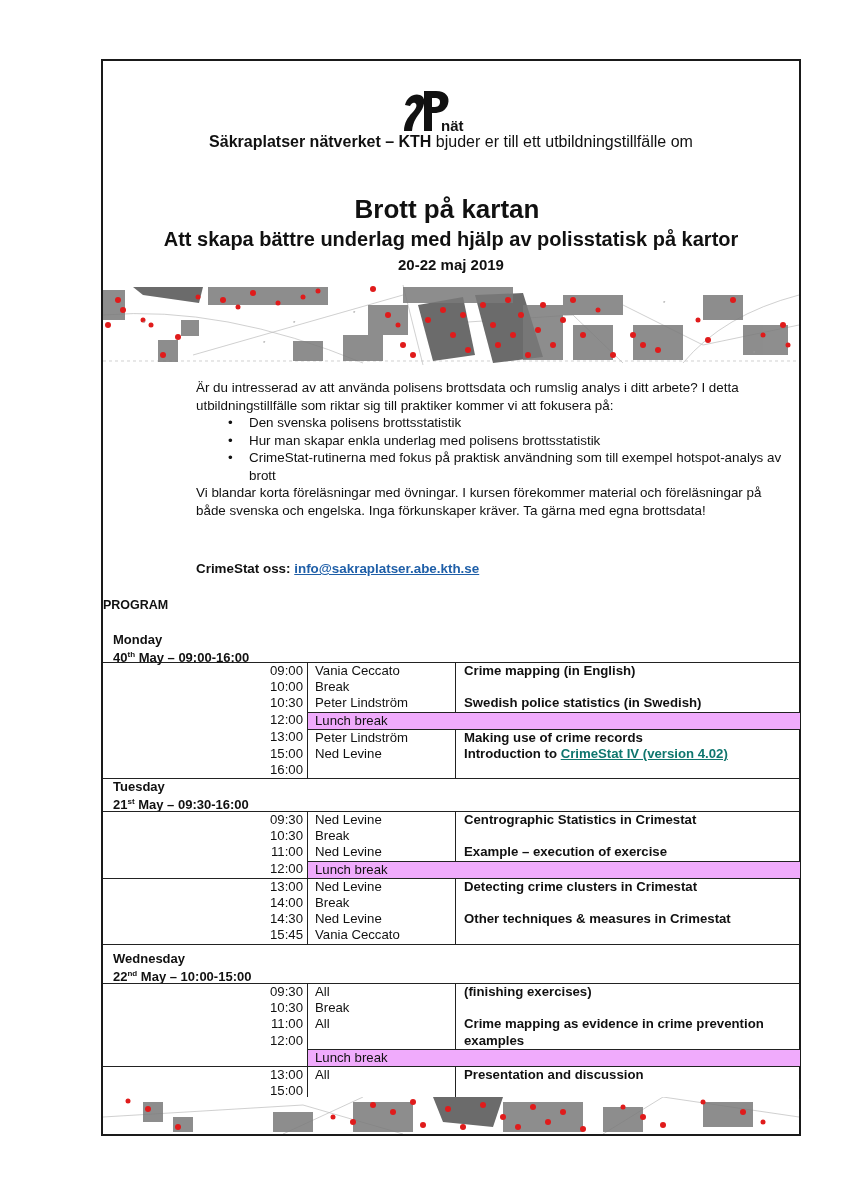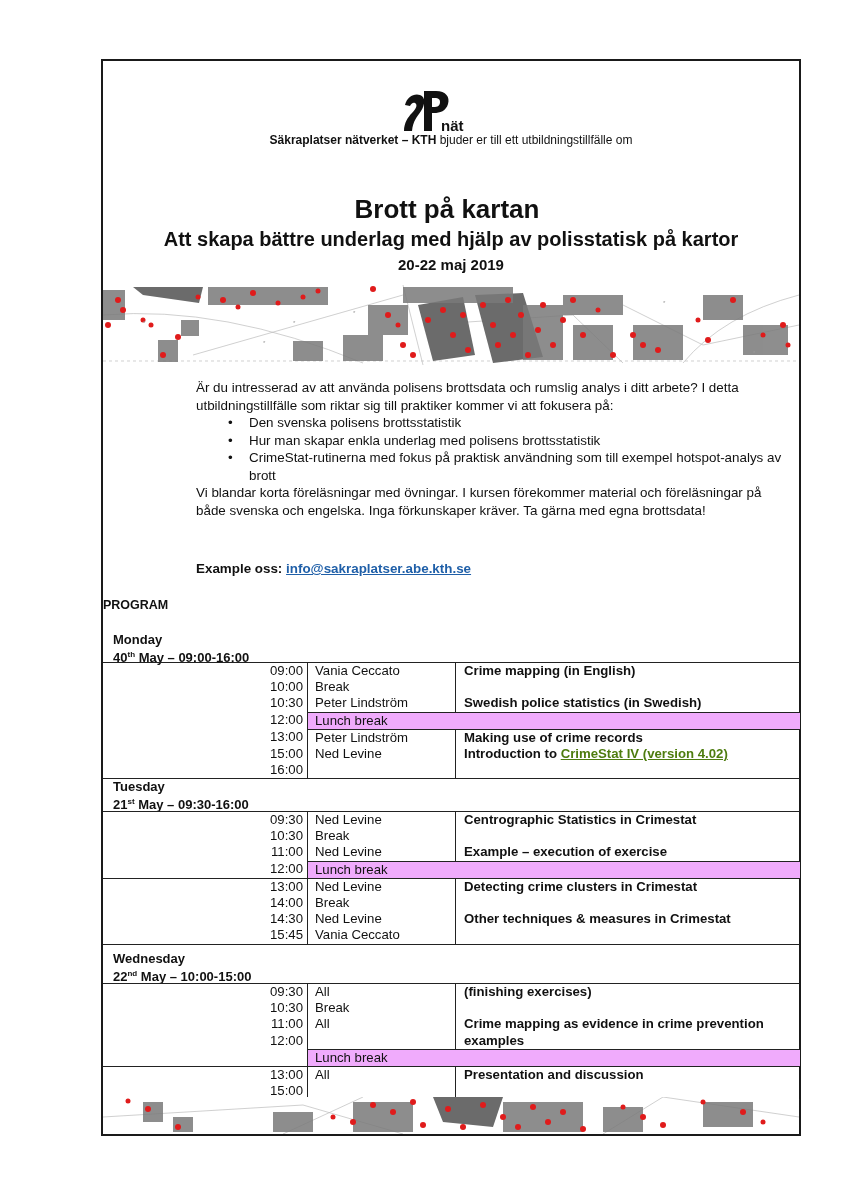--- a/index.html
+++ b/index.html
@@ -1,19 +1,19 @@
 <!DOCTYPE html>
 <html><head>
 <meta charset="utf-8">
 <style>
   html, body { margin:0; padding:0; background:#ffffff; }
   body { width:849px; height:1200px; position:relative; overflow:hidden; font-family:"Liberation Sans", sans-serif; color:#111; }
   .page { position:absolute; left:101px; top:59px; width:696px; height:1073px; border:2px solid #1a1a1a; box-sizing:content-box; }
   .logo { position:absolute; left:299px; top:26px; width:70px; height:46px; }
-  .intro { position:absolute; left:0; right:0; top:72px; text-align:center; font-size:12px; }
+  .intro { position:absolute; left:0; right:0; top:72px; text-align:center; font-size:16px; }
   .intro b { font-weight:bold; }
   .title { position:absolute; left:0; right:8px; top:133px; text-align:center; font-size:26px; font-weight:bold; }
   .subtitle { position:absolute; left:0; right:0; top:167px; text-align:center; font-size:20px; font-weight:bold; }
   .dates { position:absolute; left:0; right:0; top:195px; text-align:center; font-size:15px; font-weight:bold; }
   .mapstrip { position:absolute; left:0; right:0; overflow:hidden; }
   .mapstrip.top { top:224px; height:80px; }
   .mapstrip.bottom { top:1036px; height:37px; }
   .mapstrip svg { display:block; width:100%; height:100%; }
   .body-text { position:absolute; left:93px; width:590px; font-size:13.4px; line-height:17.5px; }
   .p1 { top:318px; }
@@ -27,21 +27,21 @@
   .day-header sup { font-size:8px; }
   table.sched { position:absolute; left:0; width:697px; border-collapse:collapse; font-size:13.2px; }
   table.sched td { vertical-align:top; padding:0; line-height:16.2px; }
   td.time { width:200px; text-align:right; padding-right:4px !important; border-right:1.5px solid #222; }
   td.speaker { width:140px; padding-left:7px !important; border-right:1.5px solid #222; }
   td.topic { padding-left:8px !important; font-weight:bold; }
   td.lunch { background:#f0abfc; padding-left:7px !important; border-top:1.5px solid #222; border-bottom:1.5px solid #222; }
   tr.toprule td { border-top:1.5px solid #222; }
   tr.bottomrule td { border-bottom:1.5px solid #222; }
   .line { display:block; }
-  a.link { color:#4d7c0f; text-decoration:underline; }
+  a.link { color:#0f766e; text-decoration:underline; }
 </style>
 </head>
 <body>
 
 <div class="page">
 
   <div class="logo">
     <svg viewBox="0 0 70 46" width="70" height="46">
       <path d="M6 44 L2 44 C2 36 6 30 10 26 C14 22 16 18 13 16 C11 15 9 17 8 19 L3 18 C5 10 12 6 18 8 C24 10 23 18 19 24 C15 30 11 34 10 44 Z" fill="#111"></path>
       <path d="M22 4 L34 4 C44 4 48 10 46 17 C44 24 38 26 32 26 L30 26 L30 44 L22 44 Z M30 11 L30 20 L33 20 C37 20 38 17 38 15 C38 12 36 11 33 11 Z" fill="#111"></path>
@@ -153,21 +153,21 @@
     <div>Är du intresserad av att använda polisens brottsdata och rumslig analys i ditt arbete? I detta utbildningstillfälle som riktar sig till praktiker kommer vi att fokusera på:</div>
     <ul class="bullets">
       <li>Den svenska polisens brottsstatistik</li>
       <li>Hur man skapar enkla underlag med polisens brottsstatistik</li>
       <li>CrimeStat-rutinerna med fokus på praktisk användning som till exempel hotspot-analys av brott</li>
     </ul>
     <div>Vi blandar korta föreläsningar med övningar. I kursen förekommer material och föreläsningar på både svenska och engelska. Inga förkunskaper kräver. Ta gärna med egna brottsdata!</div>
   </div>
 
   <div class="contact">
-    <span>Example oss:</span>
+    <span>CrimeStat oss:</span>
     <a>info@sakraplatser.abe.kth.se</a>
   </div>
 
   <div class="program">PROGRAM</div>
 
   <div class="day-header" style="top:571px;">
     <div>Monday</div>
     <div><span>40</span><sup>th</sup><span> May – 09:00-16:00</span></div>
   </div>
   <table class="sched" style="top:601px;">

